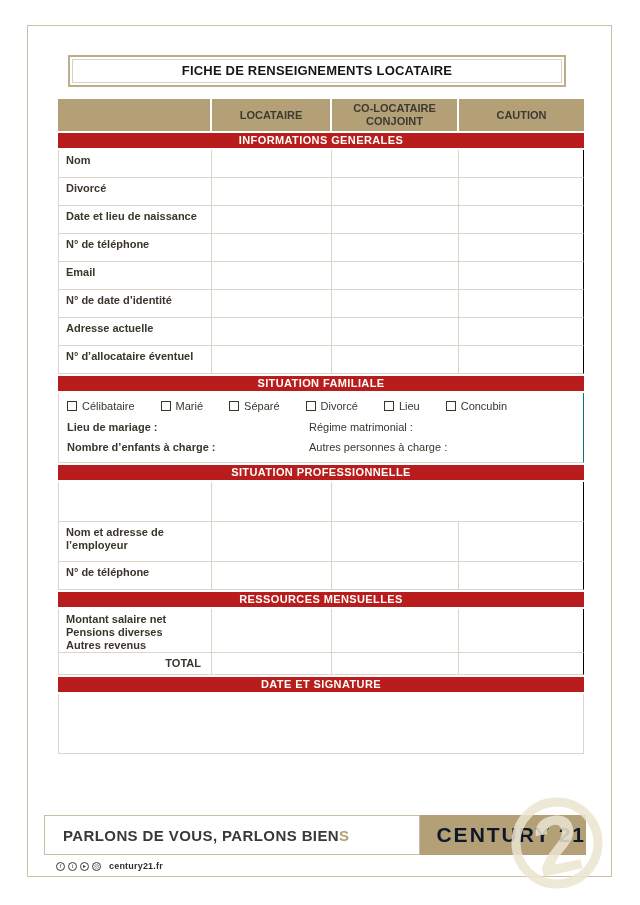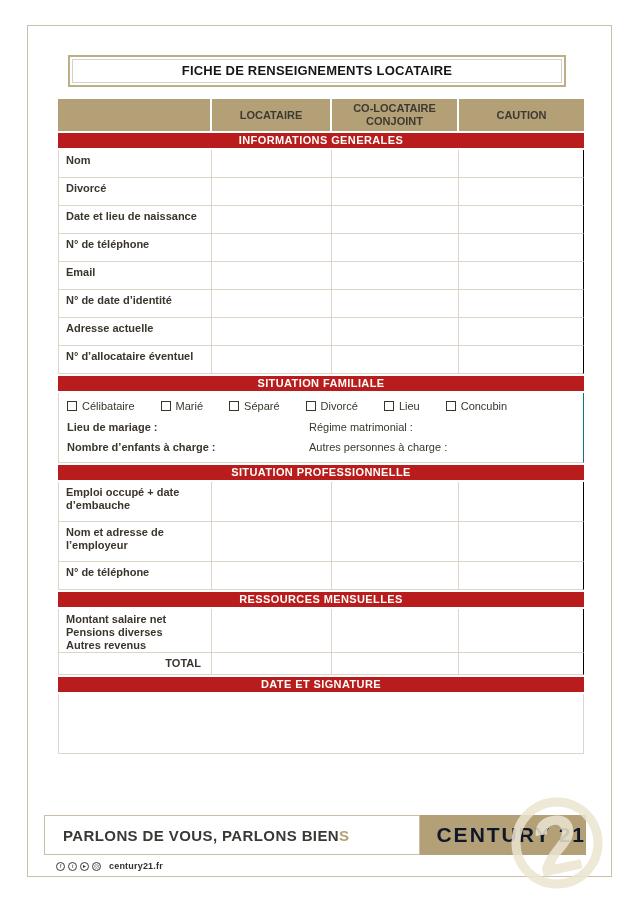--- a/index.html
+++ b/index.html
@@ -175,21 +175,20 @@
     </div>
     <div class="fam-line">
       <span class="f1">Nombre d’enfants à charge :</span>
       <span>Autres personnes à charge :</span>
     </div>
   </div>
 
   <div class="band">SITUATION PROFESSIONNELLE</div>
 
   <div class="row h40">
-    <div class="cell label">Emploi occupé + date d’embauche</div>
     <div class="cell"></div>
     <div class="cell"></div>
     <div class="cell"></div>
   </div>
   <div class="row h40">
     <div class="cell label">Nom et adresse de l’employeur</div>
     <div class="cell"></div>
     <div class="cell"></div>
     <div class="cell"></div>
   </div>

